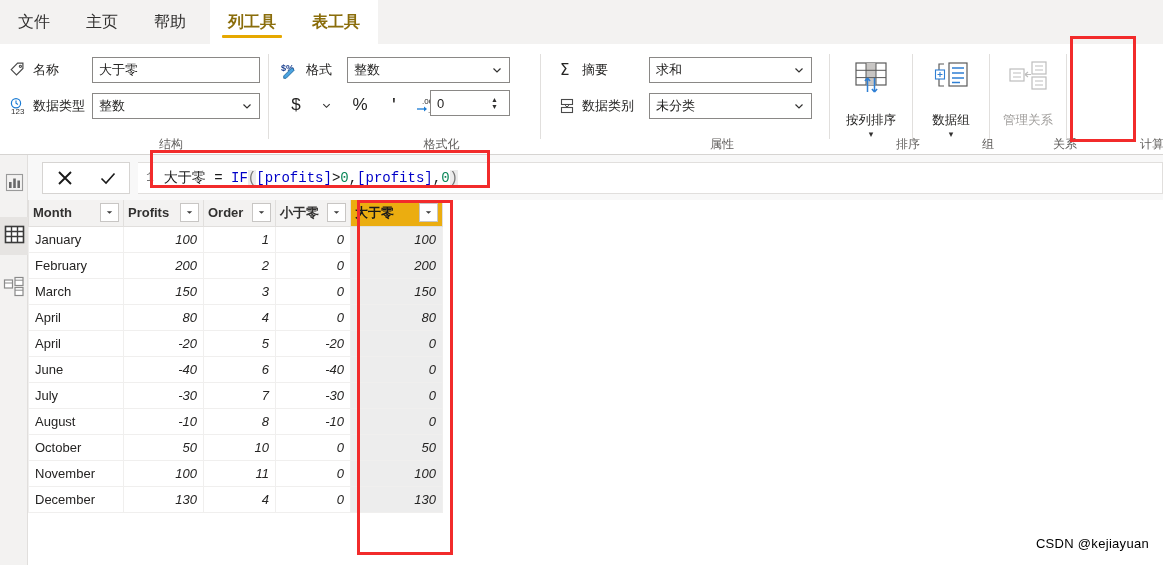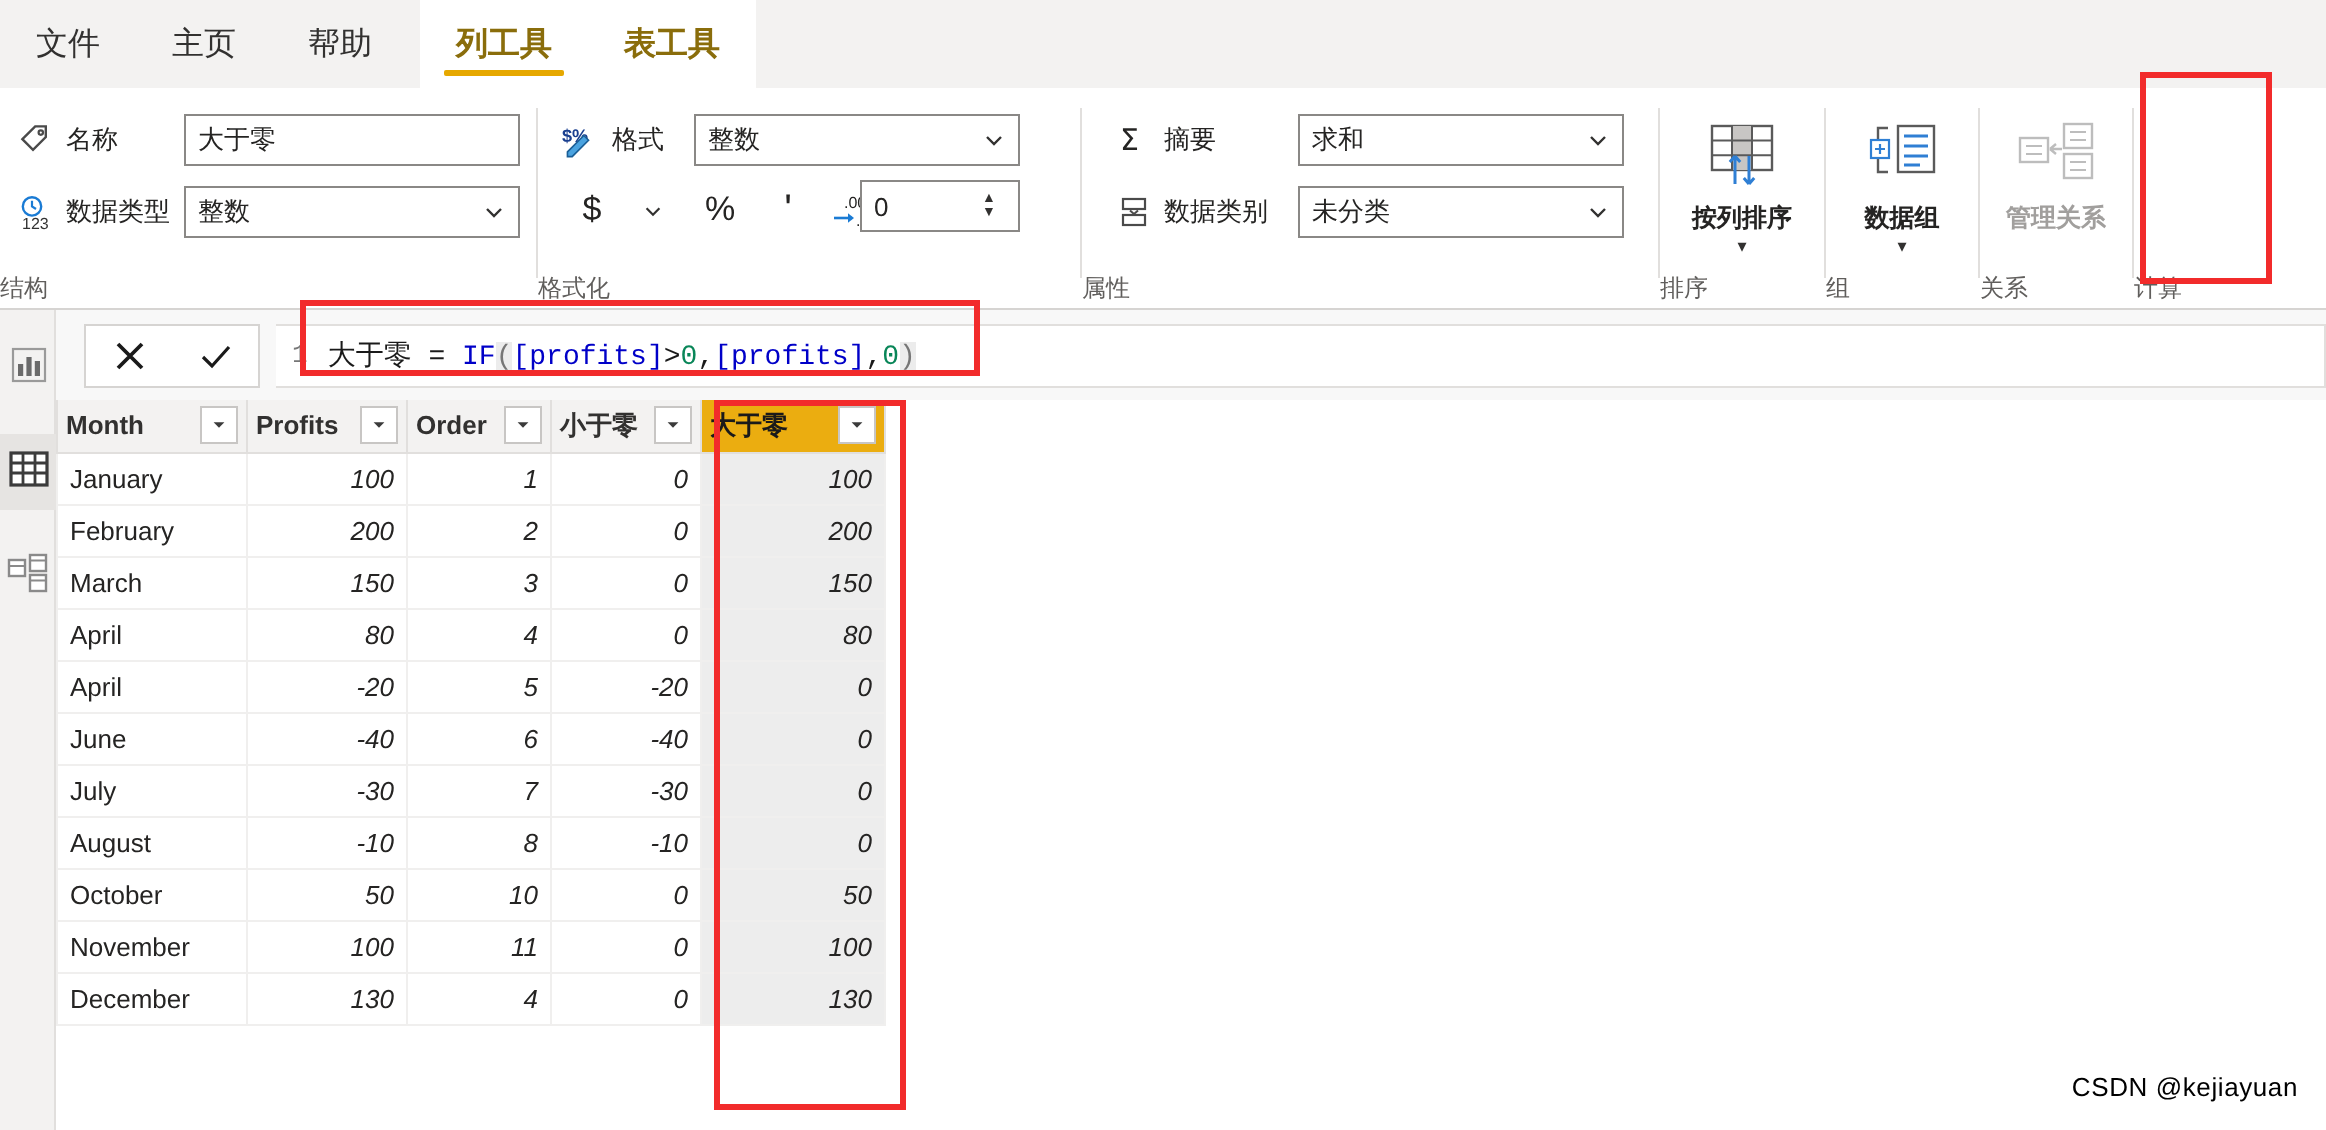--- a/index.html
+++ b/index.html
@@ -31,22 +31,22 @@
   .tab-sp{width:6px;}
 
   
   .ribbon{
     position:absolute;left:0;top:44px;width:1163px;height:111px;
     background:#ffffff;border-bottom:1px solid #d6d4d2;
     box-sizing:border-box;
   }
   .rgroup{position:absolute;top:0;height:111px;box-sizing:border-box;}
   .rgroup .glabel{
-    position:absolute;bottom:2px;left:0;width:100%;text-align:left;
-    font-size:12px;color:#605e5c;
+    position:absolute;bottom:2px;left:0;width:100%;text-align:center;
+    font-size:12px;color:#605e5c;padding-left:37px;
   }
   .vsep{position:absolute;top:10px;width:1px;height:85px;background:#e1dfdd;}
 
   
   .fldrow{position:absolute;display:flex;align-items:center;}
   .fldlabel{font-size:13px;color:#252423;white-space:nowrap;}
   .ico{display:inline-flex;align-items:center;justify-content:center;
        width:20px;height:20px;margin-right:5px;flex:none;}
   .ctrl{
     height:26px;border:1px solid #8a8886;background:#fff;box-sizing:border-box;
@@ -64,21 +64,21 @@
     font-size:17px;color:#252423;
   }
 
   
   .bigbtn{
     position:absolute;top:6px;width:74px;height:92px;
     display:flex;flex-direction:column;align-items:center;
     padding-top:6px;box-sizing:border-box;cursor:pointer;
   }
   .bigbtn .bico{height:44px;display:flex;align-items:center;justify-content:center;}
-  .bigbtn .blabel{font-size:12.5px;color:#252423;margin-top:2px;text-align:center;line-height:15px;font-weight:bold;}
+  .bigbtn .blabel{font-size:12.5px;color:#252423;margin-top:13px;text-align:center;line-height:15px;}
   .bigbtn .bchev{font-size:9px;color:#323130;line-height:10px;margin-top:1px;}
   .bigbtn.disabled .blabel{color:#a19f9d;}
 
   
   .rail{
     position:absolute;left:0;top:155px;width:28px;height:410px;
     background:#f3f2f1;border-right:1px solid #e1dfdd;box-sizing:border-box;
   }
   .railbtn{width:28px;height:38px;display:flex;align-items:center;justify-content:center;cursor:pointer;}
   .railbtn.sel{background:#e6e4e2;}

